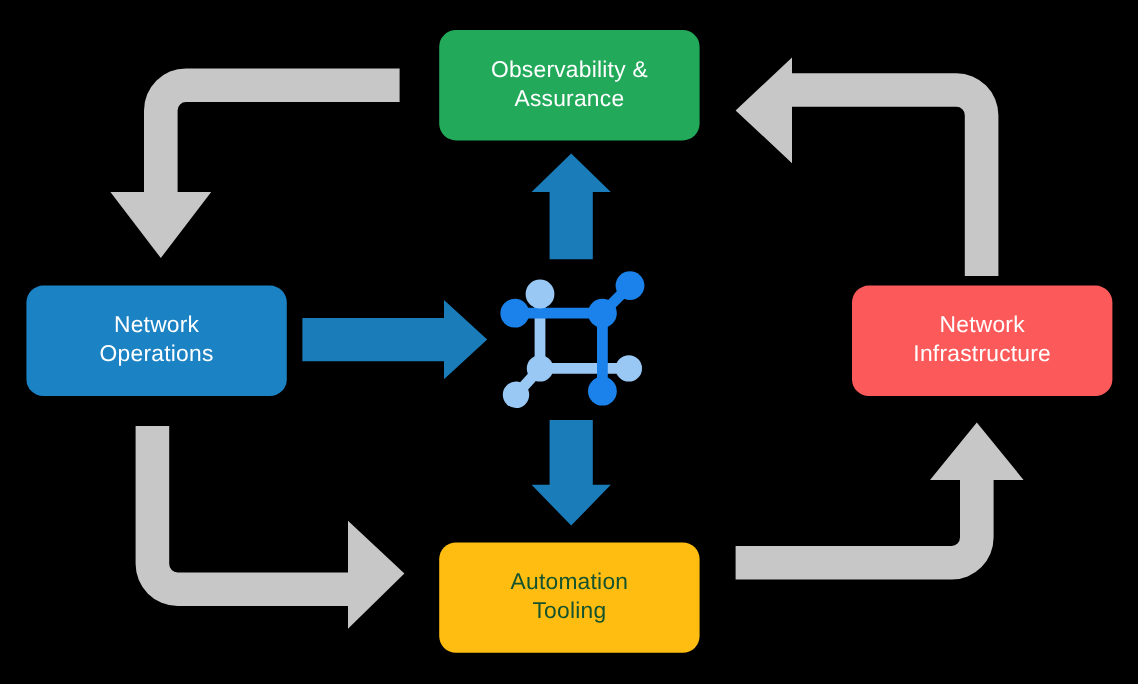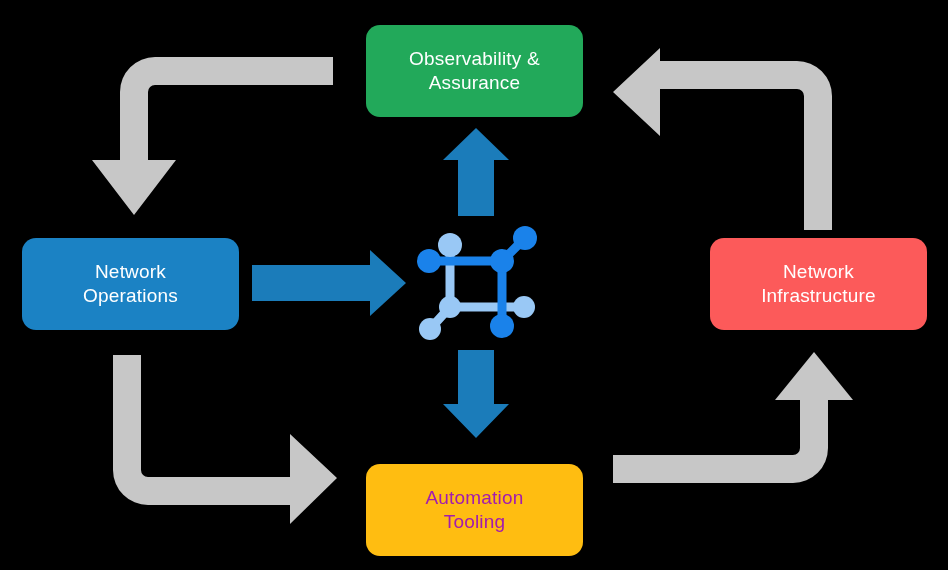--- a/index.html
+++ b/index.html
@@ -132,18 +132,18 @@
   <div class="node-box" id="box-netops" style="background: rgb(27, 130, 196); color: rgb(255, 255, 255);">
     <span>Network
 Operations</span>
   </div>
 
   <div class="node-box" id="box-netinfra" style="background: rgb(252, 90, 90); color: rgb(255, 255, 255);">
     <span>Network
 Infrastructure</span>
   </div>
 
-  <div class="node-box" id="box-automation" style="background: rgb(255, 189, 17); color: #a21caf; margin-top: 12px;">
+  <div class="node-box" id="box-automation" style="background: rgb(255, 189, 17); color: #14532d;">
     <span>Automation
 Tooling</span>
   </div>
 
 </div>
 
 </body></html>

